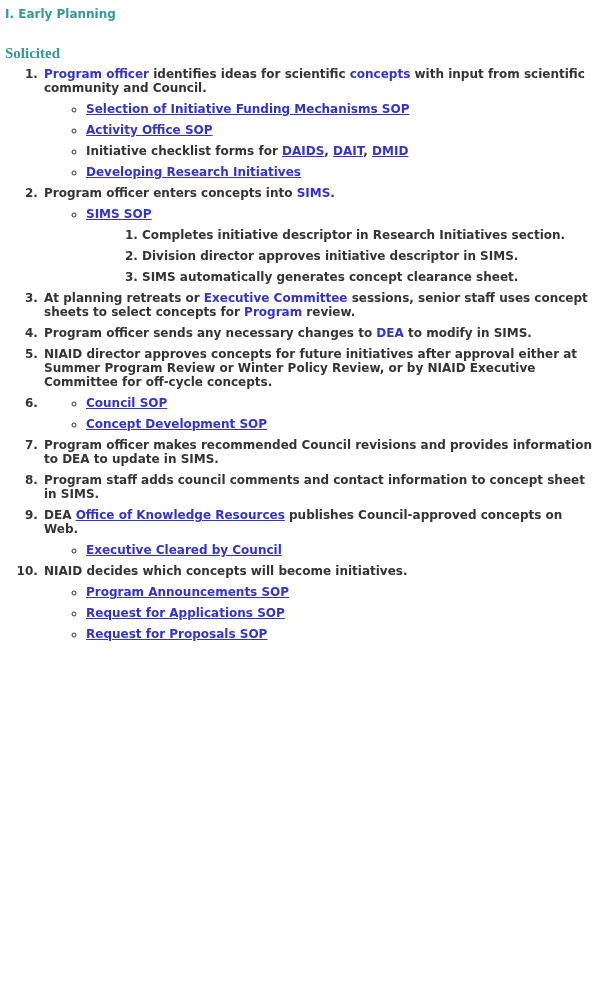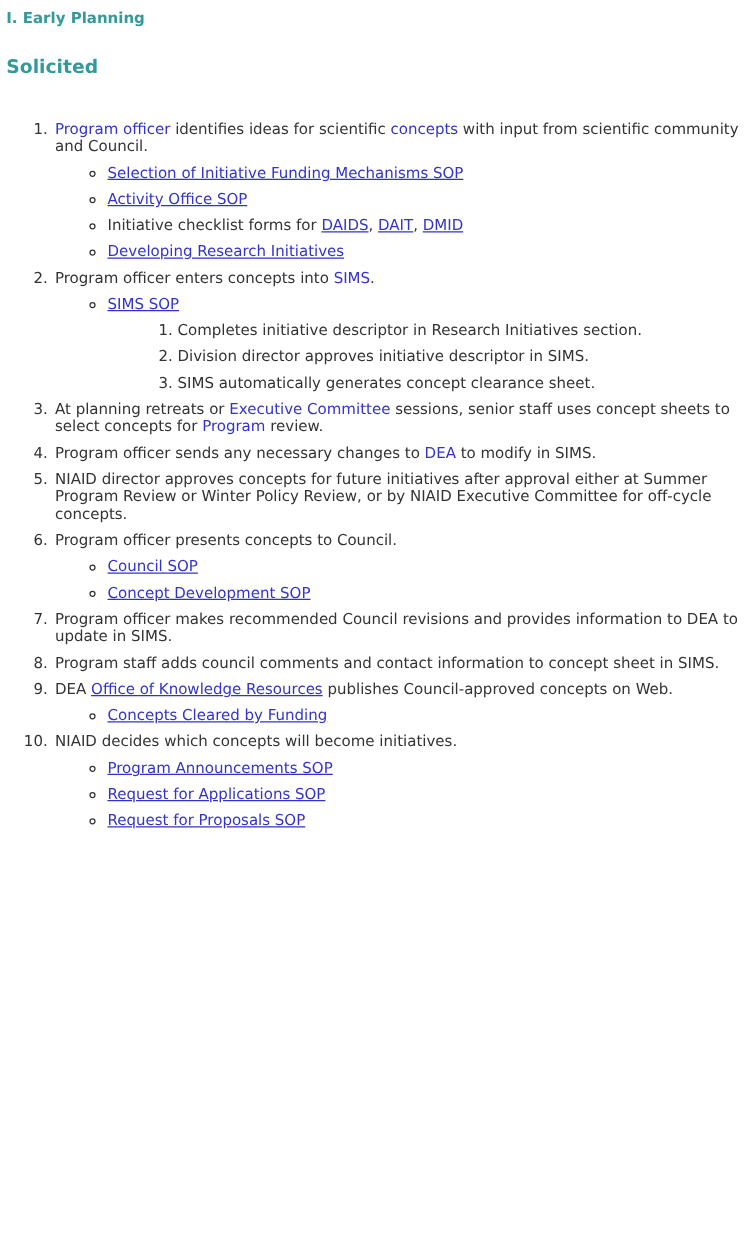--- a/index.html
+++ b/index.html
@@ -33,25 +33,27 @@
     font-weight: bold;
     color: var(--heading-color);
     font-family: "DejaVu Sans", "Liberation Sans", sans-serif;
   }
   h2 {
     margin: 21px 0 0 0;
     font-size: 15px;
     line-height: 17px;
     font-weight: bold;
     color: var(--heading-color);
+    font-family: Liberation Serif, serif;
   }
   ol.main {
-    margin: 34px 0 0 0;
+    margin: 5px 0 0 0;
     padding: 0 0 0 37px;
     list-style-type: decimal;
+    font-weight: bold;
   }
   ol.main > li {
     padding-left: 2px;
   }
   li {
     margin: 0 0 7px 0;
   }
   li:last-child {
     margin-bottom: 0;
   }
@@ -92,28 +94,28 @@
       <li><span>Program officer enters concepts into </span><a href="#" class="ref">SIMS</a><span>.</span><ul class="sub-ul">
           <li><a href="#" class="lnk">SIMS SOP</a><ol class="sub-ol">
               <li><span>Completes initiative descriptor in Research Initiatives section.</span></li>
               <li><span>Division director approves initiative descriptor in SIMS.</span></li>
               <li><span>SIMS automatically generates concept clearance sheet.</span></li>
             </ol></li>
         </ul></li>
       <li><span>At planning retreats or </span><a href="#" class="ref">Executive Committee</a><span> sessions, senior staff uses concept sheets to select concepts for </span><a href="#" class="ref">Program</a><span> review.</span></li>
       <li><span>Program officer sends any necessary changes to </span><a href="#" class="ref">DEA</a><span> to modify in SIMS.</span></li>
       <li><span>NIAID director approves concepts for future initiatives after approval either at Summer Program Review or Winter Policy Review, or by NIAID Executive Committee for off-cycle concepts.</span></li>
-      <li><span>Program officer presents concepts to Council.</span><ul class="sub-ul">
+      <li><ul class="sub-ul">
           <li><a href="#" class="lnk">Council SOP</a></li>
           <li><a href="#" class="lnk">Concept Development SOP</a></li>
         </ul></li>
       <li><span>Program officer makes recommended Council revisions and provides information to DEA to update in SIMS.</span></li>
       <li><span>Program staff adds council comments and contact information to concept sheet in SIMS.</span></li>
       <li><span>DEA </span><a href="#" class="lnk">Office of Knowledge Resources</a><span> publishes Council-approved concepts on Web.</span><ul class="sub-ul">
-          <li><a href="#" class="lnk">Concepts Cleared by Funding</a></li>
+          <li><a href="#" class="lnk">Executive Cleared by Council</a></li>
         </ul></li>
       <li><span>NIAID decides which concepts will become initiatives.</span><ul class="sub-ul">
           <li><a href="#" class="lnk">Program Announcements SOP</a></li>
           <li><a href="#" class="lnk">Request for Applications SOP</a></li>
           <li><a href="#" class="lnk">Request for Proposals SOP</a></li>
         </ul></li>
     </ol>
 </div>
 
 </body></html>

